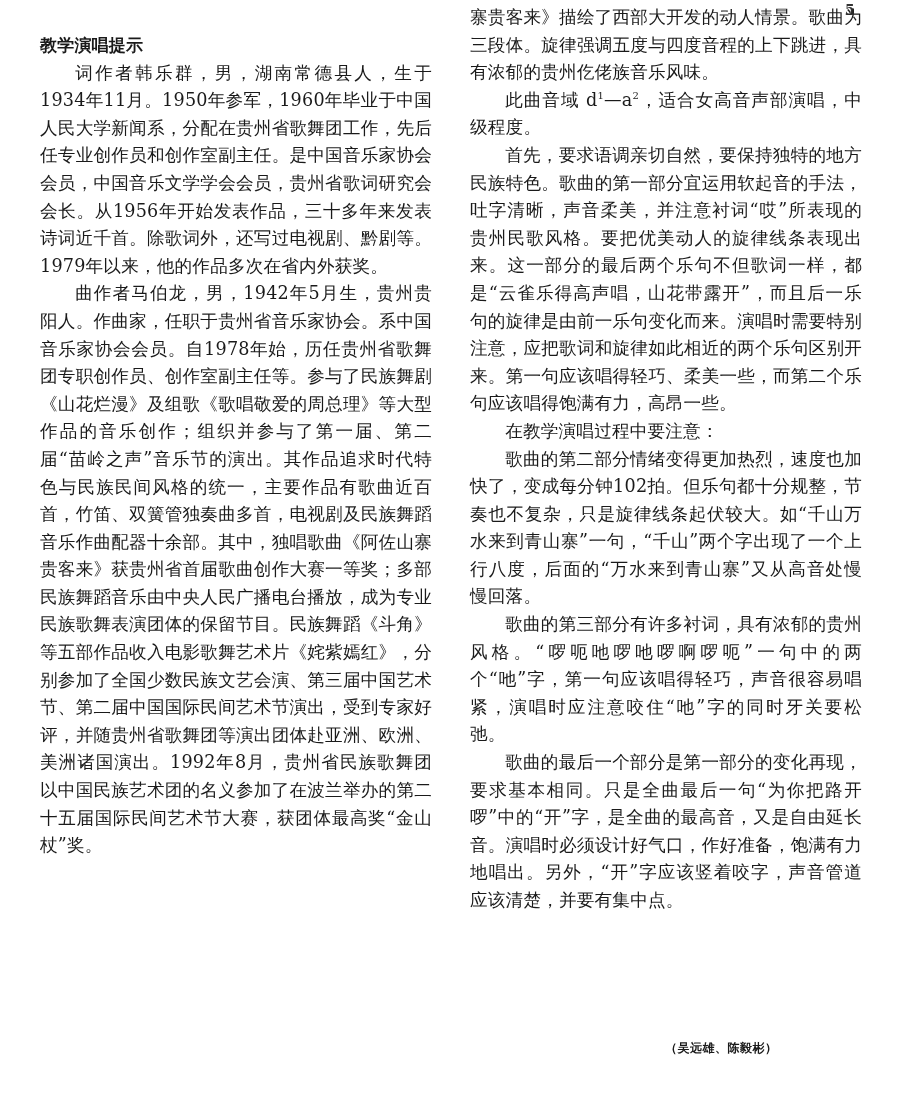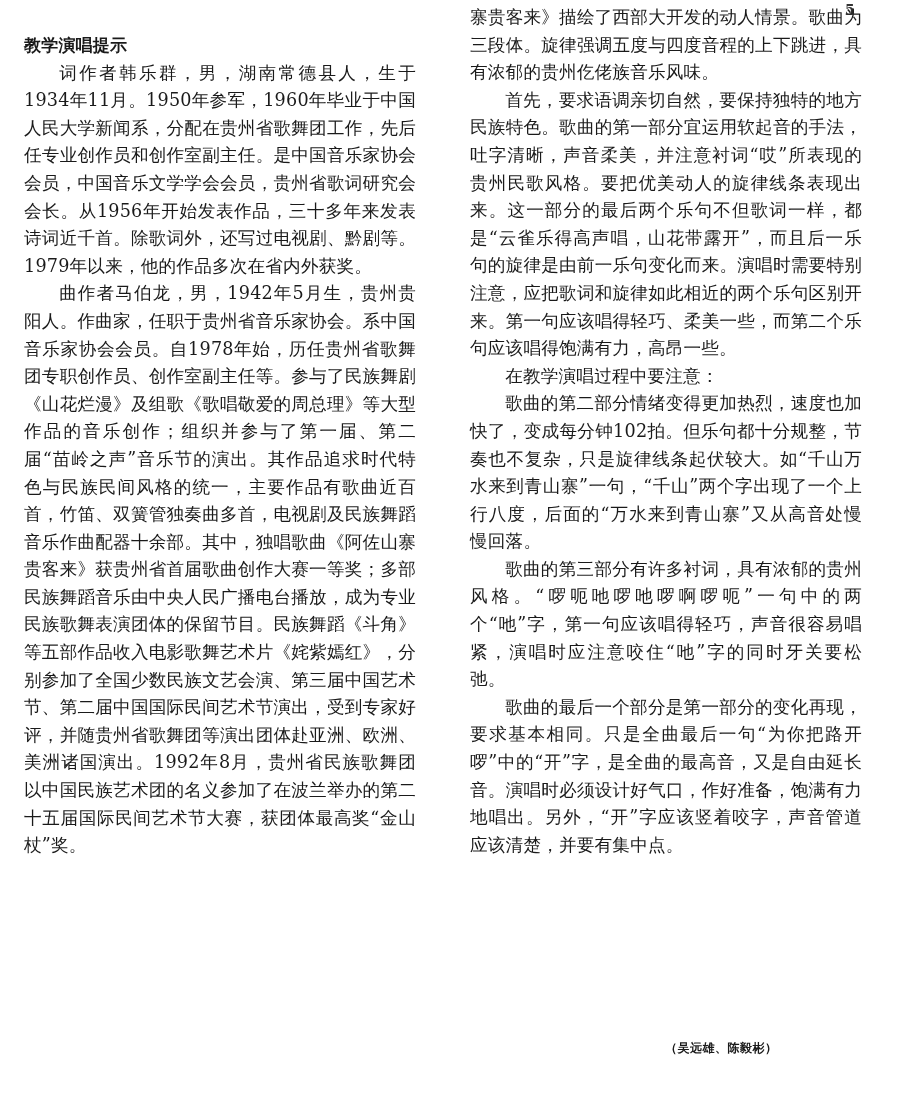--- a/index.html
+++ b/index.html
@@ -17,21 +17,21 @@
   }
   .col {
     position: absolute;
     width: 392px;
     font-size: 17.6px;
     line-height: 27.6px;
     letter-spacing: 0.2px;
     text-align: justify;
     text-justify: inter-character;
   }
-  .col-left { left: 24px; top: 32px; }
+  .col-left { left: 40px; top: 32px; }
   .col-right { left: 470px; top: 4px; }
   .heading {
     font-family: "DejaVu Sans", "Liberation Sans", sans-serif;
     font-weight: bold;
     font-size: 17px;
     margin: 0;
     line-height: 27.6px;
   }
   p { margin: 0; }
   p.indent { text-indent: 2em; }
@@ -51,20 +51,21 @@
 <div class="page-mark">5</div>
 
 <div class="col col-left">
   <h3 class="heading">教学演唱提示</h3>
   <p class="indent">词作者韩乐群，男，湖南常德县人，生于1934年11月。1950年参军，1960年毕业于中国人民大学新闻系，分配在贵州省歌舞团工作，先后任专业创作员和创作室副主任。是中国音乐家协会会员，中国音乐文学学会会员，贵州省歌词研究会会长。从1956年开始发表作品，三十多年来发表诗词近千首。除歌词外，还写过电视剧、黔剧等。1979年以来，他的作品多次在省内外获奖。</p>
   <p class="indent">曲作者马伯龙，男，1942年5月生，贵州贵阳人。作曲家，任职于贵州省音乐家协会。系中国音乐家协会会员。自1978年始，历任贵州省歌舞团专职创作员、创作室副主任等。参与了民族舞剧《山花烂漫》及组歌《歌唱敬爱的周总理》等大型作品的音乐创作；组织并参与了第一届、第二届“苗岭之声”音乐节的演出。其作品追求时代特色与民族民间风格的统一，主要作品有歌曲近百首，竹笛、双簧管独奏曲多首，电视剧及民族舞蹈音乐作曲配器十余部。其中，独唱歌曲《阿佐山寨贵客来》获贵州省首届歌曲创作大赛一等奖；多部民族舞蹈音乐由中央人民广播电台播放，成为专业民族歌舞表演团体的保留节目。民族舞蹈《斗角》等五部作品收入电影歌舞艺术片《姹紫嫣红》，分别参加了全国少数民族文艺会演、第三届中国艺术节、第二届中国国际民间艺术节演出，受到专家好评，并随贵州省歌舞团等演出团体赴亚洲、欧洲、美洲诸国演出。1992年8月，贵州省民族歌舞团以中国民族艺术团的名义参加了在波兰举办的第二十五届国际民间艺术节大赛，获团体最高奖“金山杖”奖。</p>
 </div>
 
 <div class="col col-right">
   <p>寨贵客来》描绘了西部大开发的动人情景。歌曲为三段体。旋律强调五度与四度音程的上下跳进，具有浓郁的贵州仡佬族音乐风味。</p>
+  <p class="indent"><span>此曲音域 d</span><span class="sup">1</span><span>—a</span><span class="sup">2</span><span>，适合女高音声部演唱，中级程度。</span></p>
   <p class="indent">首先，要求语调亲切自然，要保持独特的地方民族特色。歌曲的第一部分宜运用软起音的手法，吐字清晰，声音柔美，并注意衬词“哎”所表现的贵州民歌风格。要把优美动人的旋律线条表现出来。这一部分的最后两个乐句不但歌词一样，都是“云雀乐得高声唱，山花带露开”，而且后一乐句的旋律是由前一乐句变化而来。演唱时需要特别注意，应把歌词和旋律如此相近的两个乐句区别开来。第一句应该唱得轻巧、柔美一些，而第二个乐句应该唱得饱满有力，高昂一些。</p>
   <p class="indent">在教学演唱过程中要注意：</p>
   <p class="indent">歌曲的第二部分情绪变得更加热烈，速度也加快了，变成每分钟102拍。但乐句都十分规整，节奏也不复杂，只是旋律线条起伏较大。如“千山万水来到青山寨”一句，“千山”两个字出现了一个上行八度，后面的“万水来到青山寨”又从高音处慢慢回落。</p>
   <p class="indent">歌曲的第三部分有许多衬词，具有浓郁的贵州风格。“啰呃吔啰吔啰啊啰呃”一句中的两个“吔”字，第一句应该唱得轻巧，声音很容易唱紧，演唱时应注意咬住“吔”字的同时牙关要松弛。</p>
   <p class="indent">歌曲的最后一个部分是第一部分的变化再现，要求基本相同。只是全曲最后一句“为你把路开啰”中的“开”字，是全曲的最高音，又是自由延长音。演唱时必须设计好气口，作好准备，饱满有力地唱出。另外，“开”字应该竖着咬字，声音管道应该清楚，并要有集中点。</p>
 </div>
 
 <div class="signature">（吴远雄、陈毅彬）</div>
 
 </body></html>

